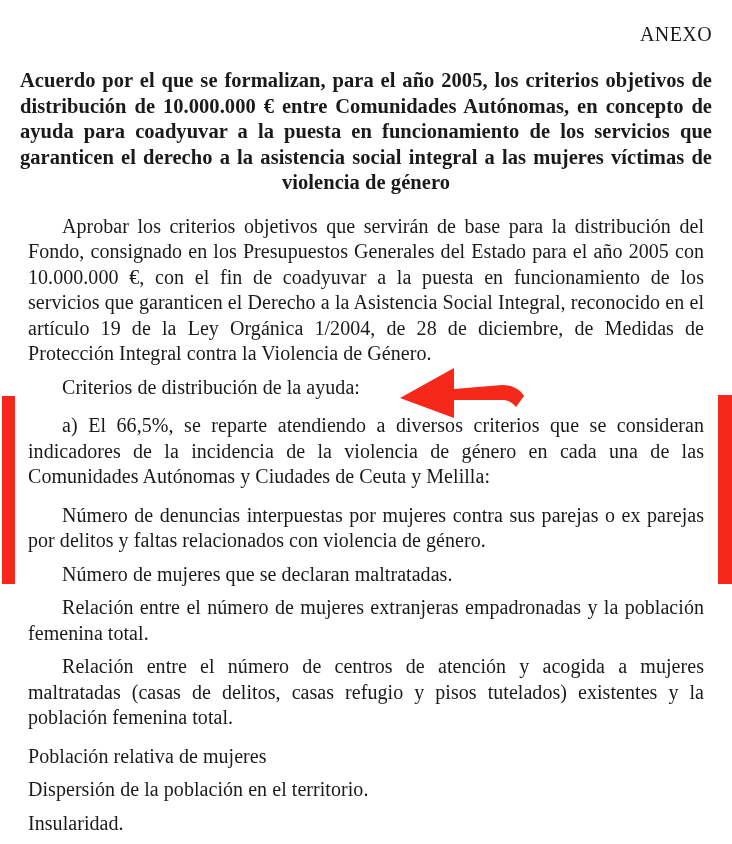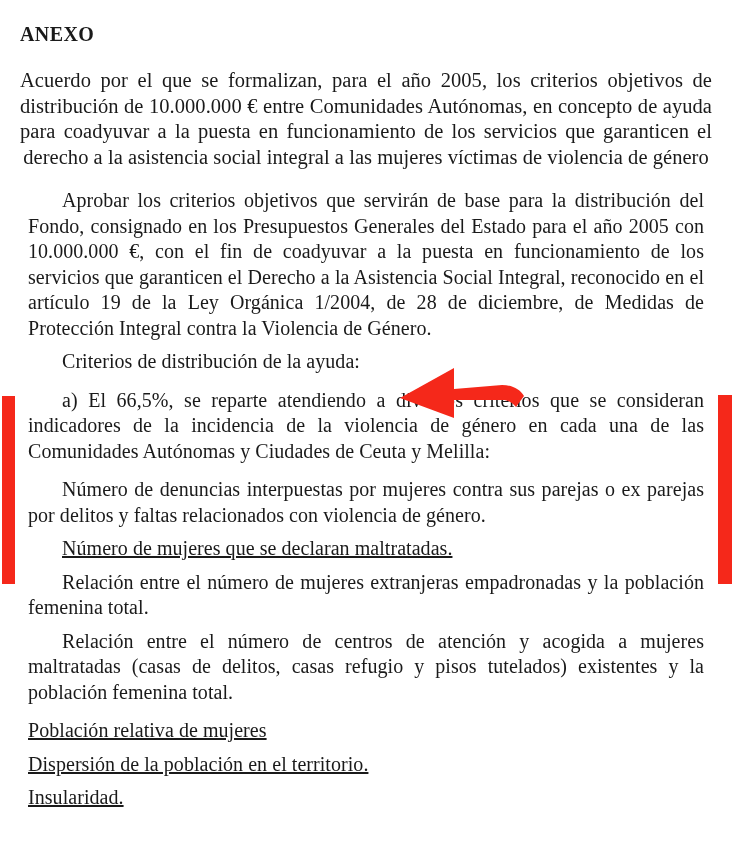--- a/index.html
+++ b/index.html
@@ -24,30 +24,30 @@
   }
 
   .content {
     position: absolute;
     left: 20px;
     top: 22px;
     width: 692px;
   }
 
   .doc-title {
-    text-align: left;
-    font-weight: bold;
+    text-align: right;
+    font-weight: normal;
     font-size: 20px;
     letter-spacing: 0.4px;
     margin: 0 0 22px 0;
     line-height: 1.2;
   }
 
   .doc-subtitle {
-    font-weight: normal;
+    font-weight: bold;
     font-size: 20.5px;
     line-height: 25.5px;
     text-align: justify;
     text-align-last: center;
     margin: 0 0 18px 0;
     letter-spacing: 0.05px;
   }
 
   p.body-par {
     font-size: 20px;
@@ -66,21 +66,20 @@
   p.gap-before {
     margin-top: 13px;
   }
 
   p.gap-before-small {
     margin-top: 6px;
   }
 
   p.no-just {
     text-align: center;
-    text-decoration: underline;
   }
 
   .marker {
     position: absolute;
     background: #f5281a;
   }
 
   #left-bar {
     left: 2px;
     top: 396px;

